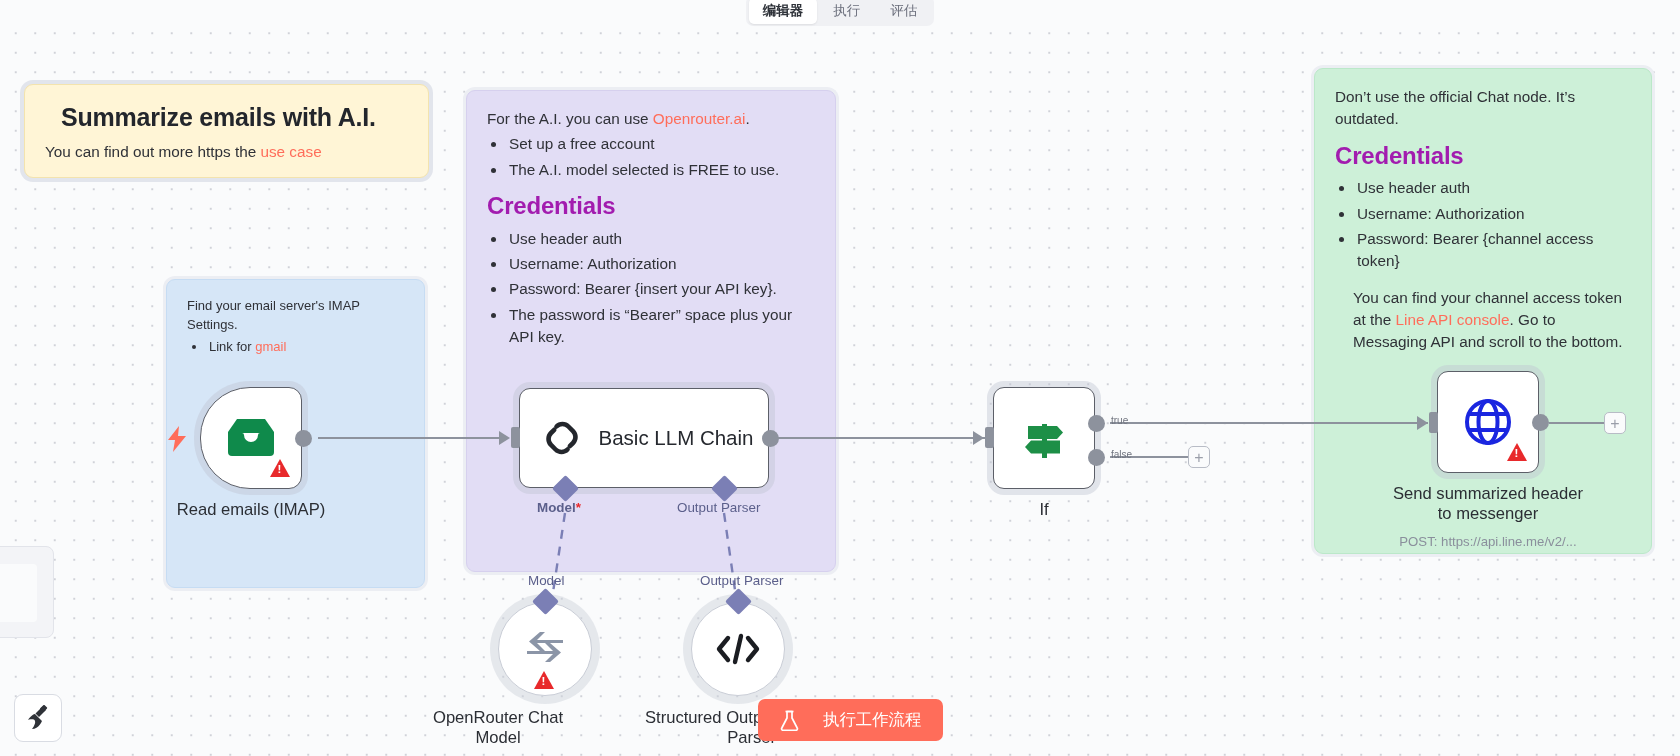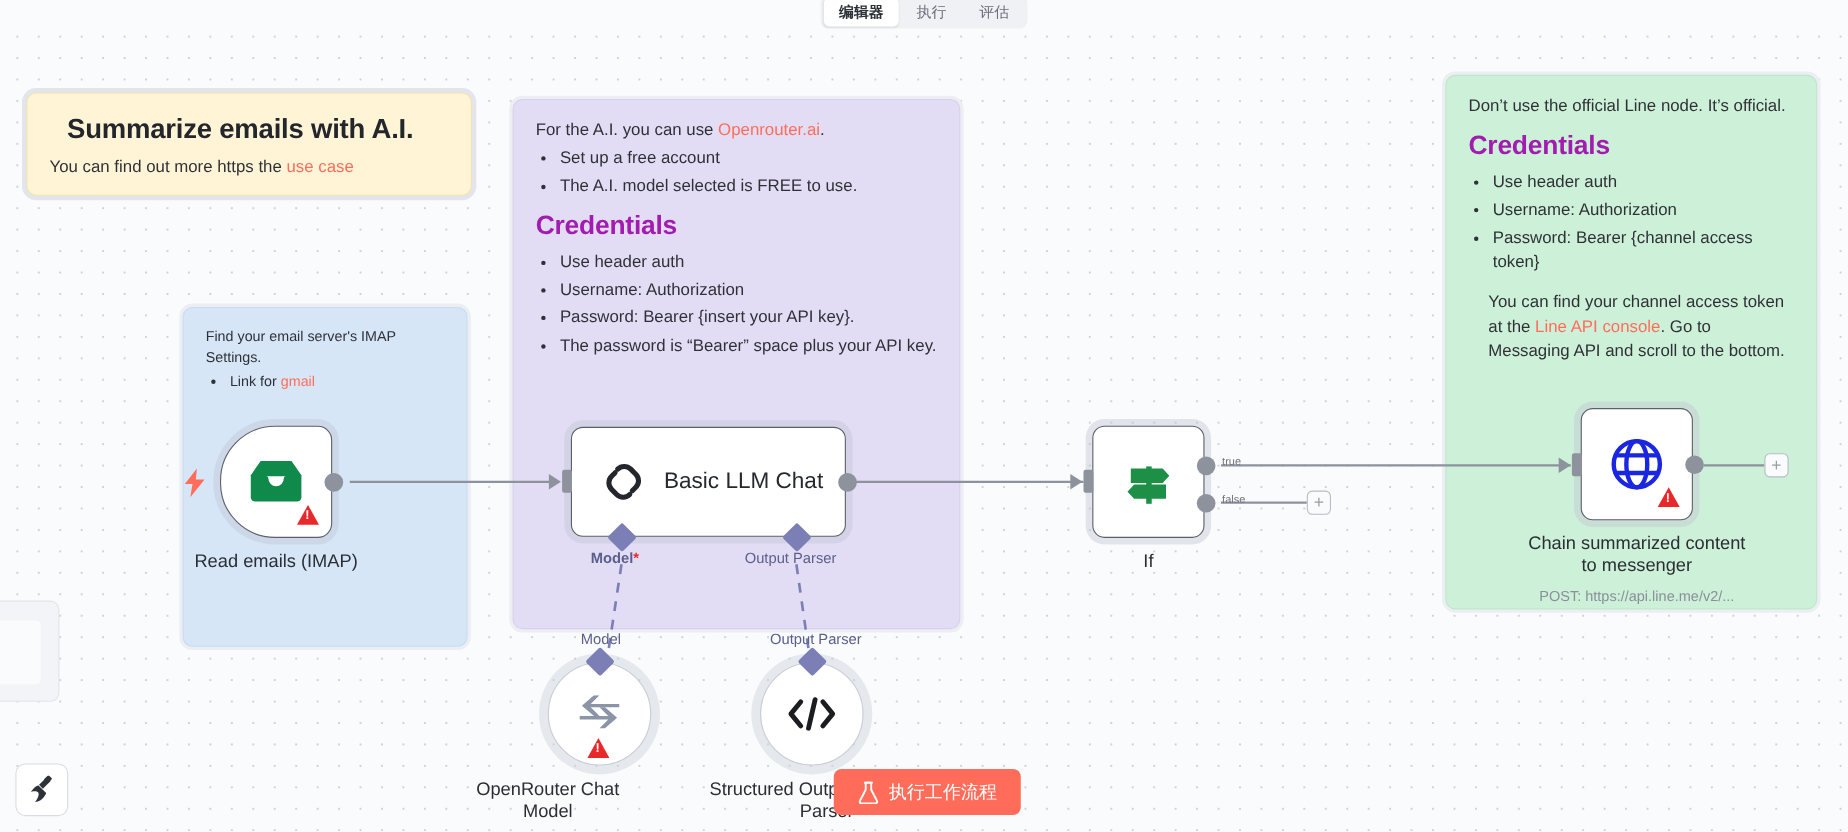--- a/index.html
+++ b/index.html
@@ -59,21 +59,21 @@
   .sticky ul { margin: 3px 0 3px 20px; }
   .sticky li { margin-bottom: 3px; padding-left: 2px; }
   .sticky a { color: #ff6d5a; text-decoration: none; }
 
   #note-yellow {
     left: 24px; top: 84px; width: 405px; height: 94px;
     background: #fff5d6; border: 1px solid #f3e3ae;
     box-shadow: 0 0 0 4px #e2e5ec;
   }
   #note-purple {
-    left: 466px; top: 90px; width: 407px; height: 482px;
+    left: 466px; top: 90px; width: 370px; height: 482px;
     background: #e2ddf5; border: 1px solid #d6d0ee;
     box-shadow: 0 0 0 3px #eceef3;
   }
   #note-green {
     left: 1314px; top: 68px; width: 338px; height: 486px;
     background: #cdf0d8; border: 1px solid #bbe8c9;
     box-shadow: 0 0 0 3px #eceef3;
   }
   #note-blue {
     left: 166px; top: 279px; width: 259px; height: 309px;
@@ -179,21 +179,21 @@
   #tidy-btn {
     position: absolute; left: 14px; top: 694px; width: 48px; height: 48px;
     background: #fff; border: 1.3px solid #d9dce3; border-radius: 9px;
     display: flex; align-items: center; justify-content: center; z-index: 56;
   }
 
   #exec-btn {
     position: absolute; left: 758px; top: 699px;
     height: 42px; padding: 0 22px;
     background: #ff6d5a; color: #fff; border-radius: 7px;
-    display: flex; align-items: center; gap: 9px;
+    display: flex; align-items: center; gap: 24px;
     font-size: 16.4px; z-index: 58;
   }
 </style>
 </head>
 <body>
 
 <div id="canvas">
 
   <div class="topbar">
     <div class="tabgroup">
@@ -238,21 +238,21 @@
     <div class="heading2">Credentials</div>
     <ul>
       <li>Use header auth</li>
       <li>Username: Authorization</li>
       <li>Password: Bearer {insert your API key}.</li>
       <li>The password is “Bearer” space plus your API key.</li>
     </ul>
   </div>
 
   <div class="sticky" id="note-green">
-    <p>Don’t use the official Line node. It’s official.</p>
+    <p>Don’t use the official Chat node. It’s outdated.</p>
     <div class="heading2">Credentials</div>
     <ul>
       <li>Use header auth</li>
       <li>Username: Authorization</li>
       <li>Password: Bearer {channel access token}</li>
     </ul>
     <p style="margin-top:14px;padding-left:18px;">
       <span>You can find your channel access token at the </span><a href="#">Line API console</a><span>. Go to Messaging API and scroll to the bottom.</span>
     </p>
   </div>
@@ -285,21 +285,21 @@
 
   <div class="node-wrap" id="node-llm" style="left:519px; top:388px;">
     <div class="node-box">
 
       <svg width="46" height="46" viewBox="0 0 46 46" style="margin-left:4px">
         <g fill="none" stroke="#23262c" stroke-width="4.6" stroke-linecap="round">
           <path d="M17.5 11.5 a8.4 8.4 0 0 1 11.9 0 l4.6 4.6 a8.4 8.4 0 0 1 0 11.9 l-3.2 3.2"></path>
           <path d="M28.5 34.5 a8.4 8.4 0 0 1 -11.9 0 l-4.6 -4.6 a8.4 8.4 0 0 1 0 -11.9 l3.2 -3.2"></path>
         </g>
       </svg>
-      <div class="llm-title">Basic LLM Chat</div>
+      <div class="llm-title">Basic LLM Chain</div>
     </div>
     <div class="arrow-in" style="left:-8px; top:39px;"></div>
     <div class="dot-out" style="left:243px; top:42px;"></div>
 
     <div class="diamond" style="left:37px; top:91px;"></div>
     <div class="diamond-label" style="left:18px; top:112px;font-weight:bold;"><span>Model</span><span class="req">*</span></div>
     <div class="diamond" style="left:196px; top:91px;"></div>
     <div class="diamond-label" style="left:158px; top:112px;">Output Parser</div>
   </div>
 
@@ -324,21 +324,21 @@
     <div class="node-box">
       <svg width="50" height="50" viewBox="0 0 50 50">
         <g fill="none" stroke="#1a26e0" stroke-width="4">
           <circle cx="25" cy="25" r="21"></circle>
           <ellipse cx="25" cy="25" rx="9.5" ry="21"></ellipse>
           <path d="M5 17 H45 M5 33 H45"></path>
         </g>
       </svg>
       <div class="warn" style="right:11px; bottom:11px;"></div>
     </div>
-    <div class="node-label" style="top:113px; width:200px; white-space:normal;">Chain summarized content to messenger</div>
+    <div class="node-label" style="top:113px; width:200px; white-space:normal;">Send summarized header to messenger</div>
     <div class="node-sub" style="top:163px;">POST: https://api.line.me/v2/...</div>
     <div class="arrow-in" style="left:-8px; top:41px;"></div>
     <div class="dot-out" style="left:95px; top:43px;"></div>
   </div>
   <div class="plus-btn" style="left:1604px; top:412px;">+</div>
 
   <div class="node-wrap" style="left:498px; top:595px;">
     <div class="diamond-label" style="left:30px; top:-22px;">Model</div>
     <div class="diamond" style="left:38px; top:-3px;"></div>
     <div class="subnode" style="left:0; top:7px;">

